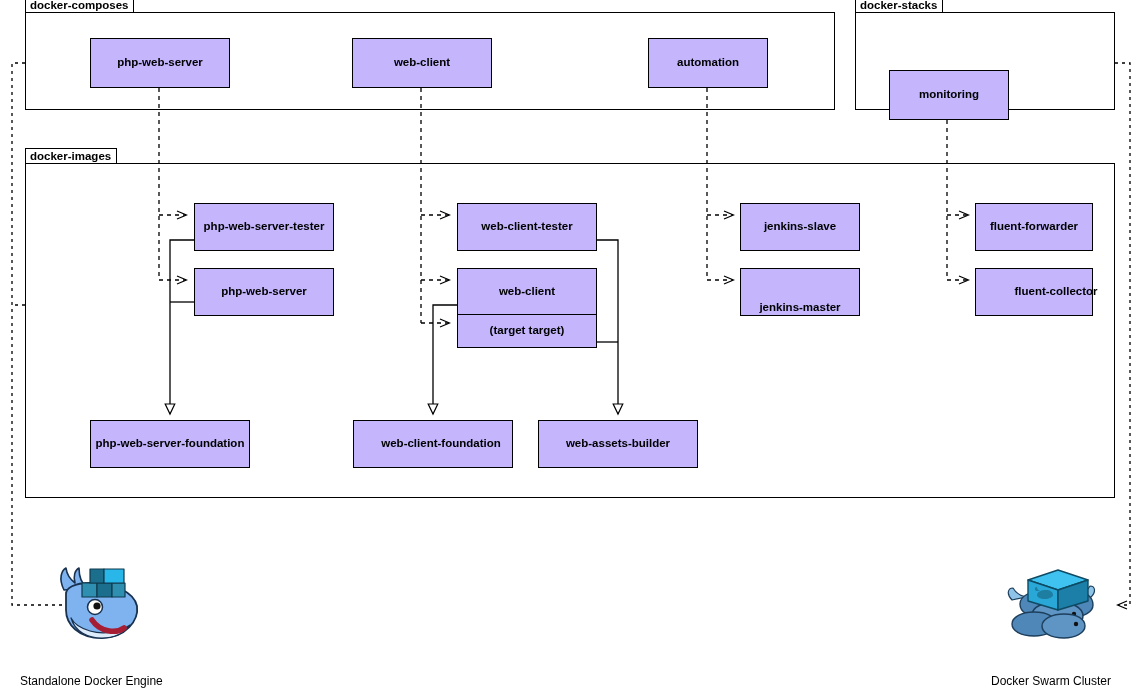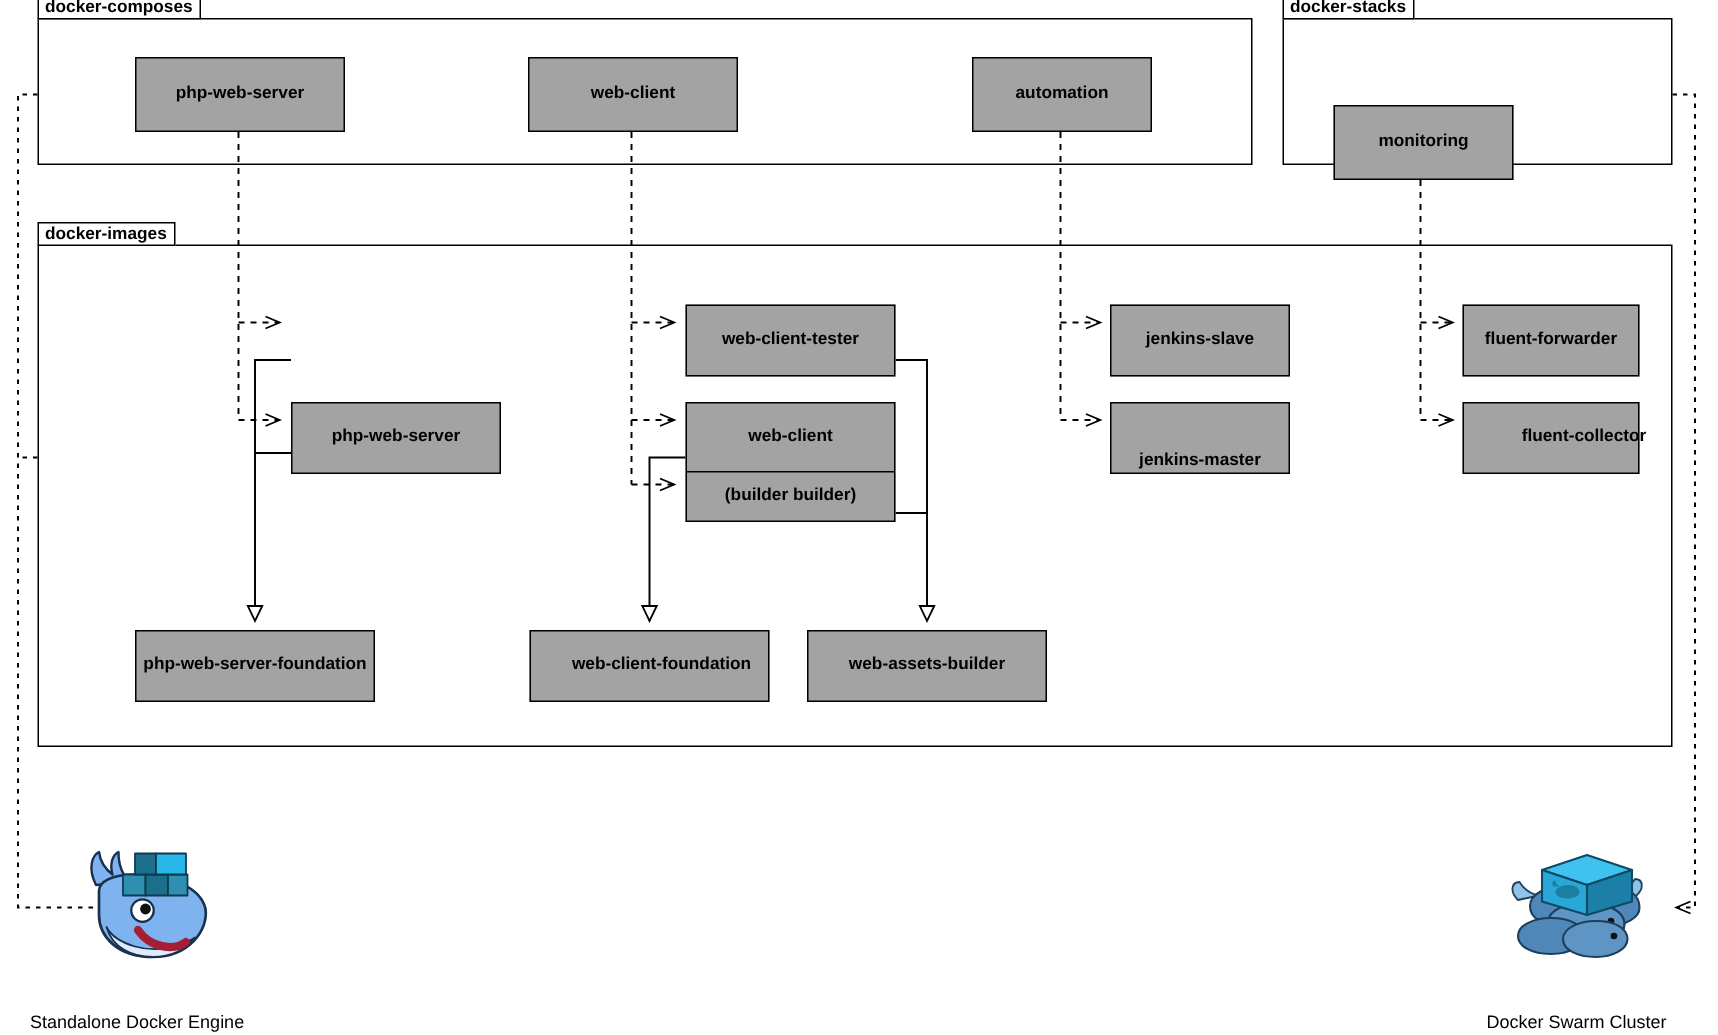--- a/index.html
+++ b/index.html
@@ -56,21 +56,21 @@
     font-weight: bold;
     color: #000000;
     white-space: nowrap;
     z-index: 6;
   }
 
   
   .node {
     position: absolute;
     box-sizing: border-box;
-    background: #a3a3a3;
+    background: #c4b5fd;
     border: 1.4px solid #000000;
     display: flex;
     align-items: center;
     justify-content: center;
     z-index: 4;
   }
   .node-label {
     font-size: 11.5px;
     font-weight: bold;
     color: #000000;
@@ -185,35 +185,38 @@
   </div>
 
   <div class="node" style="left:648px; top:38px; width:120px; height:50px;">
     <span class="node-label">automation</span>
   </div>
 
   <div class="node" style="left:889px; top:38px; width:120px; height:50px;margin-top:32px;">
     <span class="node-label">monitoring</span>
   </div>
 
+  <div class="node" style="left:194px; top:203px; width:140px; height:48px;">
+    <span class="node-label">php-web-server-tester</span>
+  </div>
 
   <div class="node" style="left:194px; top:268px; width:140px; height:48px;">
     <span class="node-label">php-web-server</span>
   </div>
 
   <div class="node" style="left:457px; top:203px; width:140px; height:48px;">
     <span class="node-label">web-client-tester</span>
   </div>
 
   <div class="node split" style="left:457px; top:268px; width:140px; height:80px;">
     <div class="compartment top">
       <span class="node-label">web-client</span>
     </div>
     <div class="compartment bottom">
-      <span class="node-label">(builder builder)</span>
+      <span class="node-label">(target target)</span>
     </div>
   </div>
 
   <div class="node" style="left:740px; top:203px; width:120px; height:48px;">
     <span class="node-label">jenkins-slave</span>
   </div>
 
   <div class="node" style="left:740px; top:268px; width:120px; height:48px;align-items:flex-end;">
     <span class="node-label">jenkins-master</span>
   </div>

